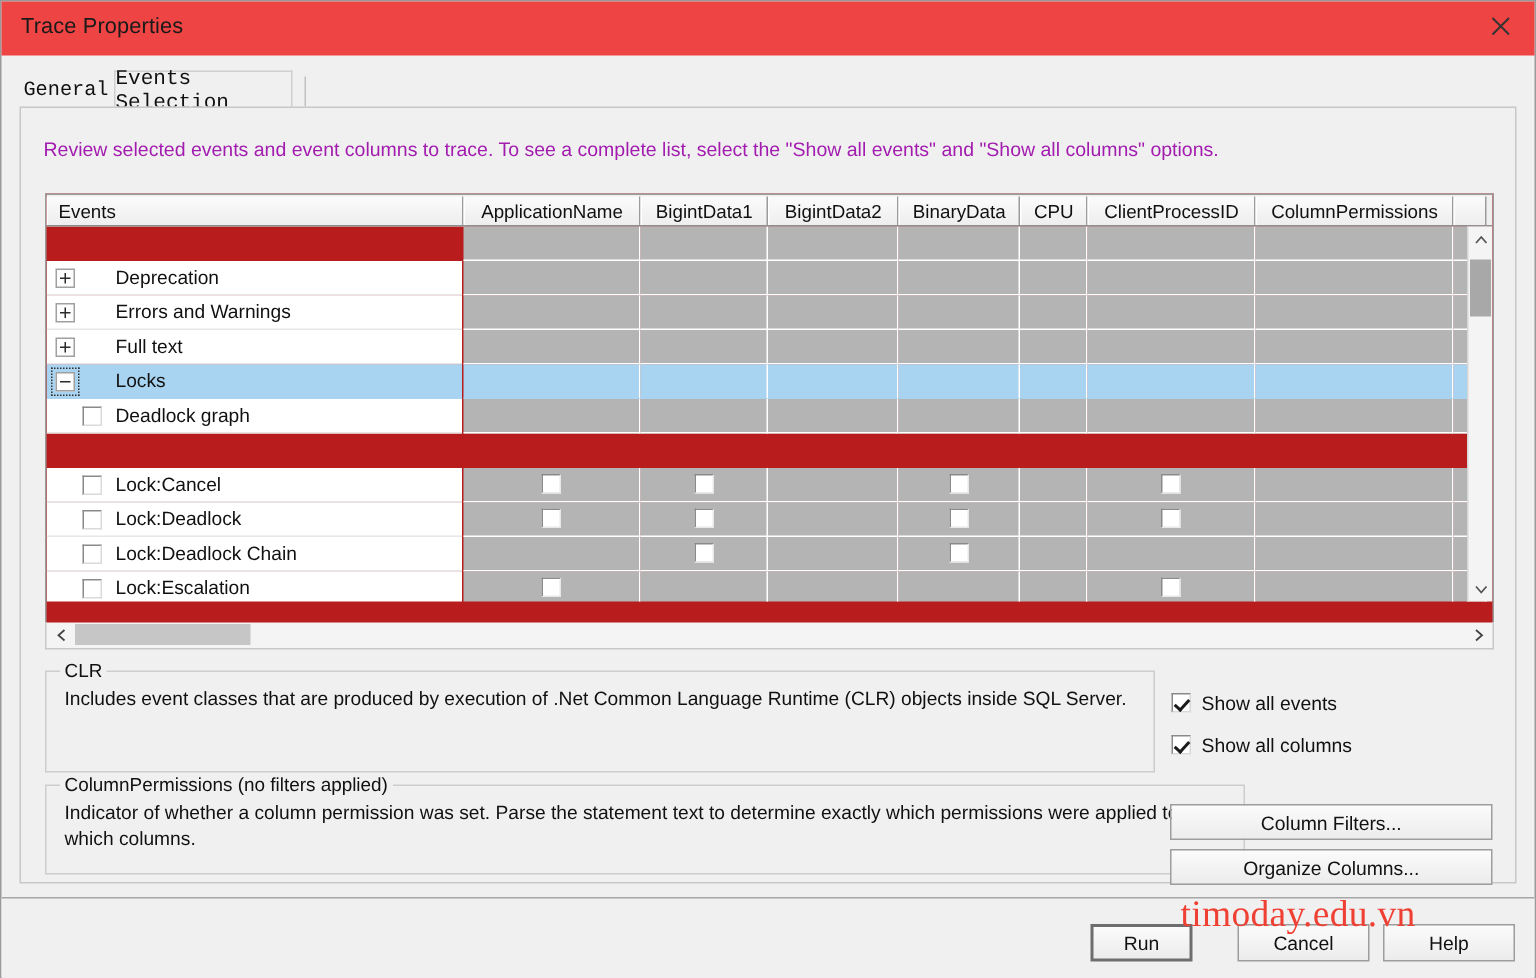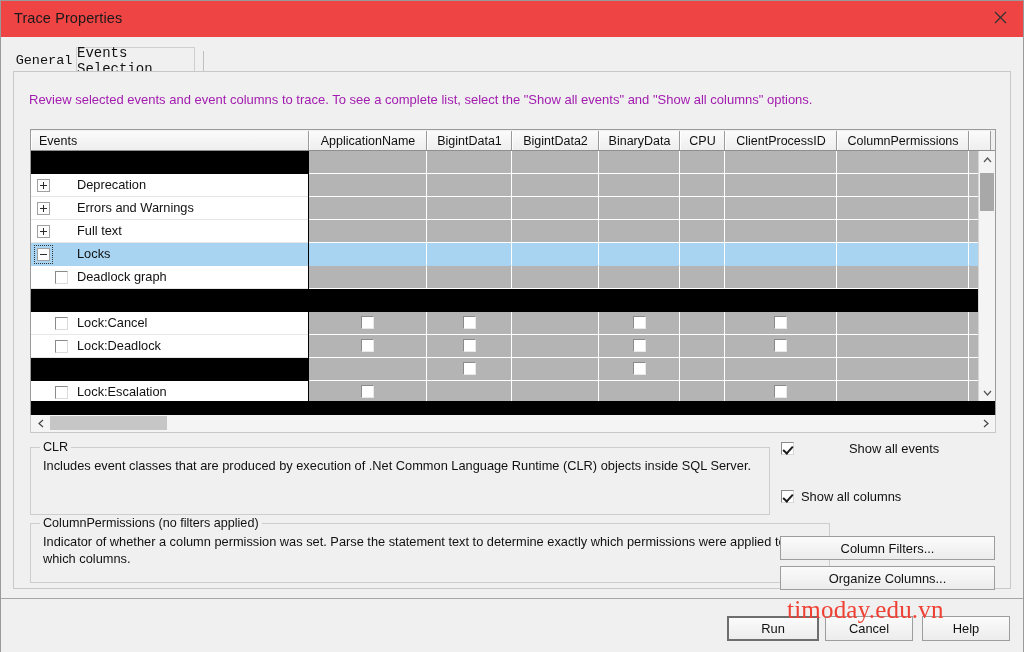--- a/index.html
+++ b/index.html
@@ -81,21 +81,21 @@
   .desc {
     position: absolute; left: 28px; top: 91px;
     font-size: 13px; color: #a21caf;
     white-space: nowrap;
   }
 
   
   .grid {
     position: absolute; left: 29px; top: 128px;
     width: 966px; height: 292px;
-    background: #000000;
+    background: #b91c1c;
     border: 1px solid #9b9b9b;
     box-sizing: border-box;
     overflow: hidden;
     text-decoration: underline;
   }
   .grid-header {
     position: absolute; left: 0; top: 0;
     height: 21px; width: 100%;
     background: #f0f0f0;
     border-bottom: 1px solid #8f8f8f;
@@ -256,21 +256,21 @@
   }
   #gb-clr { left: 29px; top: 446px; width: 740px; height: 68px; }
   #gb-colperm { left: 29px; top: 522px; width: 800px; height: 60px; padding-left: 13px; }
 
   
   .optrow {
     position: absolute; left: 780px;
     display: flex; align-items: center;
     font-size: 12.9px; color: #111;
   }
-  #opt-events { top: 440px; gap: 48px; }
+  #opt-events { top: 460px; }
   #opt-columns { top: 488px; }
   .cb {
     position: relative;
     width: 13px; height: 13px;
     margin-right: 7px;
     background: #ffffff;
     border-top: 1px solid #8a8a8a;
     border-left: 1px solid #8a8a8a;
     border-right: 1px solid #d8d8d8;
     border-bottom: 1px solid #d8d8d8;
@@ -298,21 +298,21 @@
   #btn-colfilters { left: 779px; top: 535px; width: 215px; height: 24px; }
   #btn-orgcols   { left: 779px; top: 565px; width: 215px; height: 24px; }
 
   .footer {
     position: absolute; left: 0; top: 597px;
     width: 1022px; height: 54px;
     background: #f0f0f0;
     border-top: 1px solid #a6a6a6;
     box-sizing: border-box;
   }
-  #btn-run    { left: 726px; top: 615px; width: 92px; height: 25px; border: 2px solid #6e6e6e; }
+  #btn-run    { left: 726px; top: 615px; width: 68px; height: 25px; border: 2px solid #6e6e6e; }
   #btn-cancel { left: 824px; top: 615px; width: 88px; height: 25px; }
   #btn-help   { left: 921px; top: 615px; width: 88px; height: 25px; }
 
   
   .watermark {
     position: absolute; left: 786px; top: 595px;
     font-family: "Liberation Serif", serif;
     font-size: 25px;
     color: #ef4034;
     letter-spacing: .2px;
@@ -511,20 +511,24 @@
             <span class="cellchk" style="left: 36px;"></span>
           </div>
           <div class="dcell" style="left: 481px; width: 87px;"></div>
           <div class="dcell" style="left: 568px; width: 81px;">
             <span class="cellchk" style="left: 34px;"></span>
           </div>
           <div class="dcell" style="left: 649px; width: 45px;"></div>
           <div class="dcell" style="left: 694px; width: 112px;"></div>
           <div class="dcell" style="left: 806px; width: 132px;"></div>
           <div class="dcell" style="left: 938px; width: 22px;"></div>
+          <div class="name-cell">
+            <span class="rowchk"></span>
+            <span class="name-text">Lock:Deadlock Chain</span>
+          </div>
         </div>
         <div class="row child" style="top: 230px;">
           <div class="dcell" style="left: 278px; width: 118px;">
             <span class="cellchk" style="left: 52px;"></span>
           </div>
           <div class="dcell" style="left: 396px; width: 85px;"></div>
           <div class="dcell" style="left: 481px; width: 87px;"></div>
           <div class="dcell" style="left: 568px; width: 81px;"></div>
           <div class="dcell" style="left: 649px; width: 45px;"></div>
           <div class="dcell" style="left: 694px; width: 112px;">

